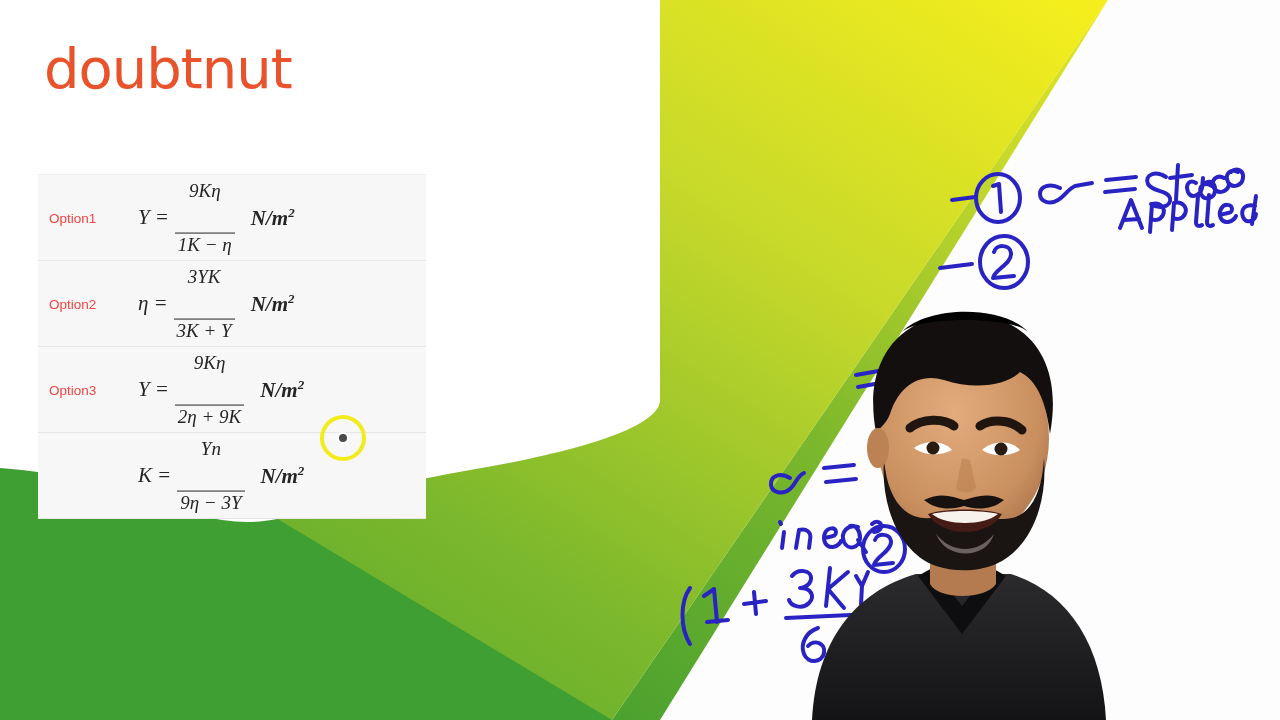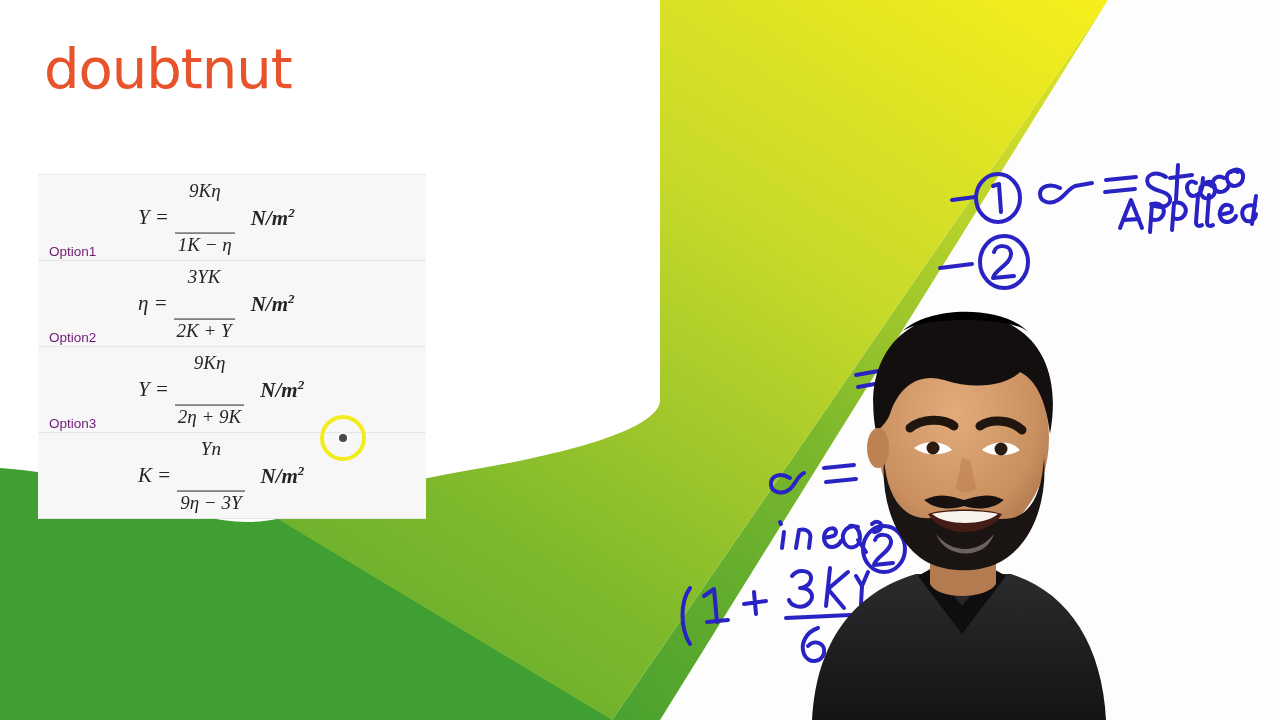--- a/index.html
+++ b/index.html
@@ -84,23 +84,22 @@
     display: flex;
     align-items: center;
   }
   .option-row:first-child { border-top: 1px solid #ececec; }
   .option-label {
     position: absolute;
     left: 11px;
     top: 50%;
     transform: translateY(-50%);
     font-size: 13.5px;
-    color: #701a75;
+    color: #ef4444;
     font-family: "Liberation Sans", sans-serif;
-    margin-top: 33px;
   }
   .option-formula {
     position: absolute;
     left: 100px;
     top: 50%;
     transform: translateY(-50%);
     font-family: "Liberation Serif", serif;
     font-style: italic;
     font-size: 21px;
     color: #252525;
@@ -231,21 +230,21 @@
         </span>
       </div>
 
       <div class="option-row">
         <span class="option-label">Option2</span>
         <span class="option-formula">
           <span class="fm-lhs">η</span>
           <span class="fm-eq">=</span>
           <span class="frac">
             <span class="num">3YK</span>
-            <span class="den">2K + Y</span>
+            <span class="den">3K + Y</span>
           </span>
           <span class="fm-unit"><span>N/m</span><sup>2</sup></span>
         </span>
       </div>
 
       <div class="option-row">
         <span class="option-label">Option3</span>
         <span class="option-formula">
           <span class="fm-lhs">Y</span>
           <span class="fm-eq">=</span>

